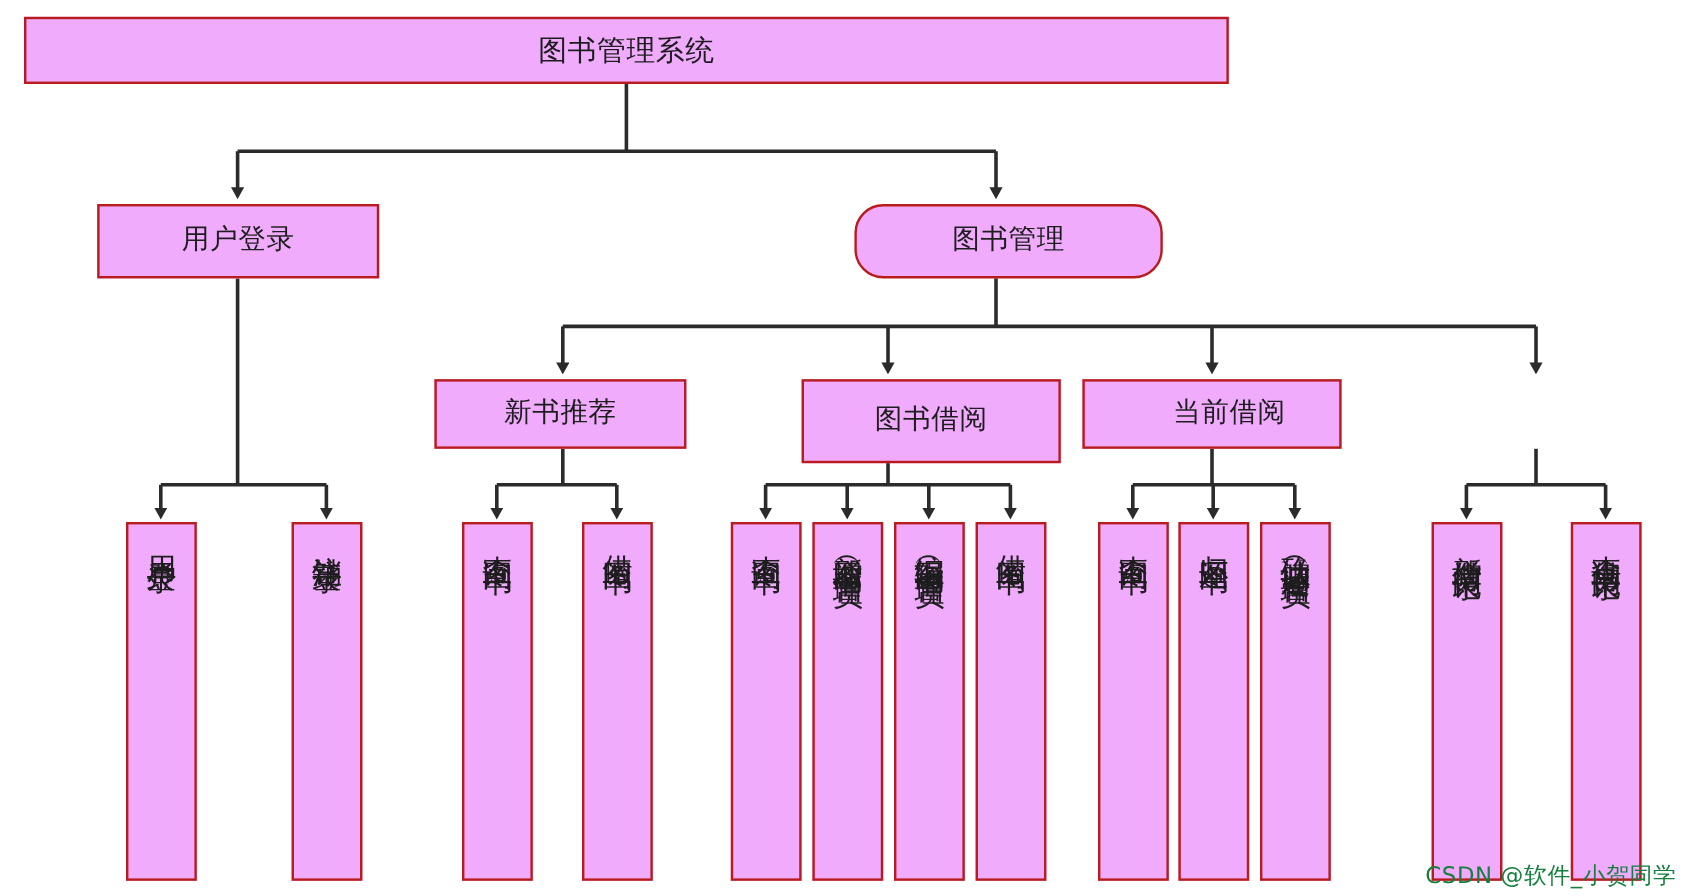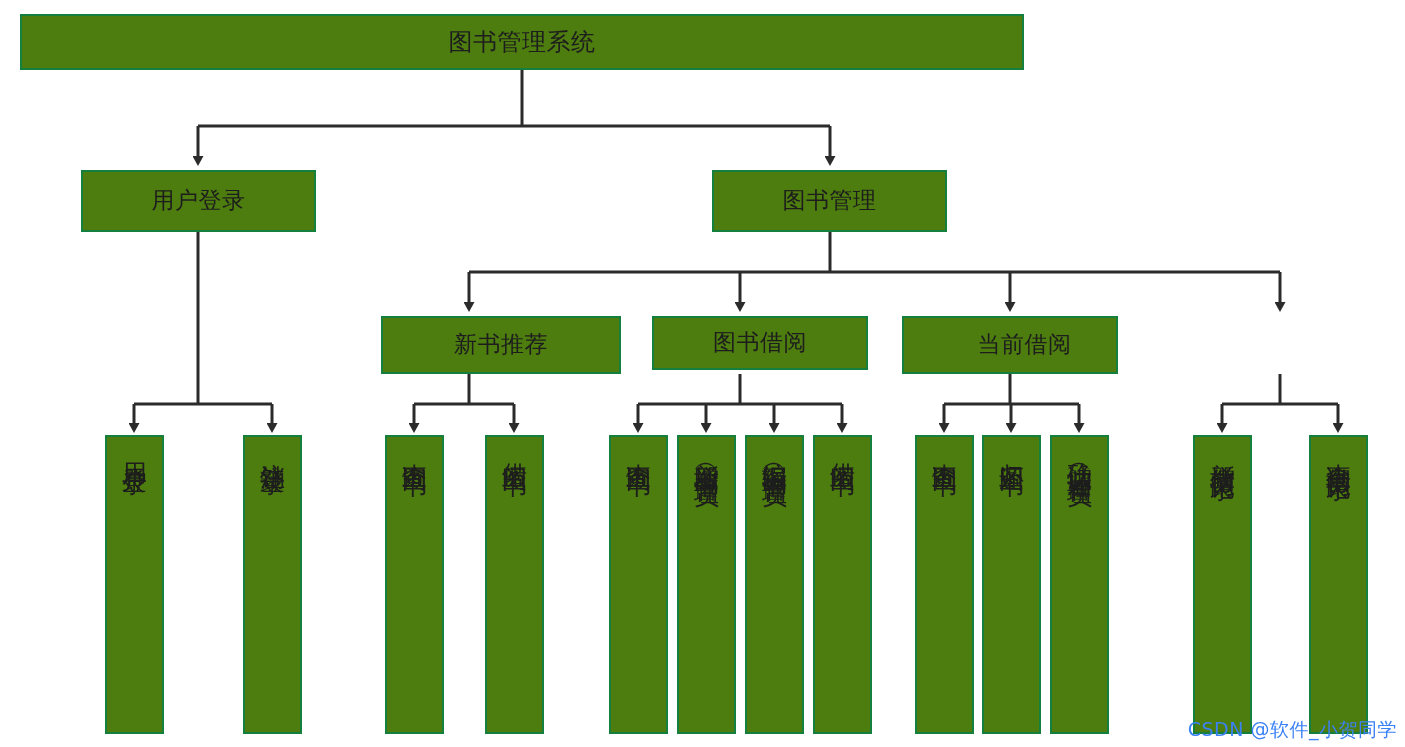--- a/index.html
+++ b/index.html
@@ -14,22 +14,22 @@
   #canvas {
     position: relative;
     width: 1405px;
     height: 747px;
     background: #ffffff;
     overflow: hidden;
   }
   .node {
     position: absolute;
     box-sizing: border-box;
-    background: #4d7c0f;
-    border: 2px solid #15803d;
+    background: #f0abfc;
+    border: 2px solid #b91c1c;
     display: flex;
     align-items: center;
     justify-content: center;
     color: #1d1d1d;
   }
   .node .label {
     display: block;
     text-align: center;
     line-height: 1.18;
     letter-spacing: 0.5px;
@@ -62,21 +62,21 @@
     top: 0;
     width: 1405px;
     height: 747px;
     pointer-events: none;
   }
   .watermark {
     position: absolute;
     right: 8px;
     bottom: 4px;
     font-size: 19px;
-    color: #3b82f6;
+    color: #15803d;
     letter-spacing: 0.5px;
     white-space: nowrap;
     user-select: none;
   }
 </style>
 </head>
 <body>
 
 <div id="canvas">
 
@@ -132,29 +132,29 @@
   </svg>
 
   <div class="node horiz root" style="left:20px; top:14px; width:1004px; height:56px;">
     <span class="label">图书管理系统</span>
   </div>
 
   <div class="node horiz" style="left:81px; top:170px; width:235px; height:62px;">
     <span class="label">用户登录</span>
   </div>
 
-  <div class="node horiz" style="left:712px; top:170px; width:235px; height:62px;">
+  <div class="node horiz" style="left:712px; top:170px; width:257px; height:62px;border-radius:24px;">
     <span class="label">图书管理</span>
   </div>
 
-  <div class="node horiz" style="left:381px; top:316px; width:240px; height:58px;">
+  <div class="node horiz" style="left:362px; top:316px; width:210px; height:58px;">
     <span class="label">新书推荐</span>
   </div>
 
-  <div class="node horiz" style="left:652px; top:316px; width:216px; height:54px;">
+  <div class="node horiz" style="left:668px; top:316px; width:216px; height:70px;">
     <span class="label">图书借阅</span>
   </div>
 
   <div class="node horiz" style="left:902px; top:316px; width:216px; height:58px;padding-left:29px;">
     <span class="label">当前借阅</span>
   </div>
 
 
   <div class="node vert" style="left:105px; top:435px; width:59px; height:299px;">
     <span class="label">用户登录</span>

